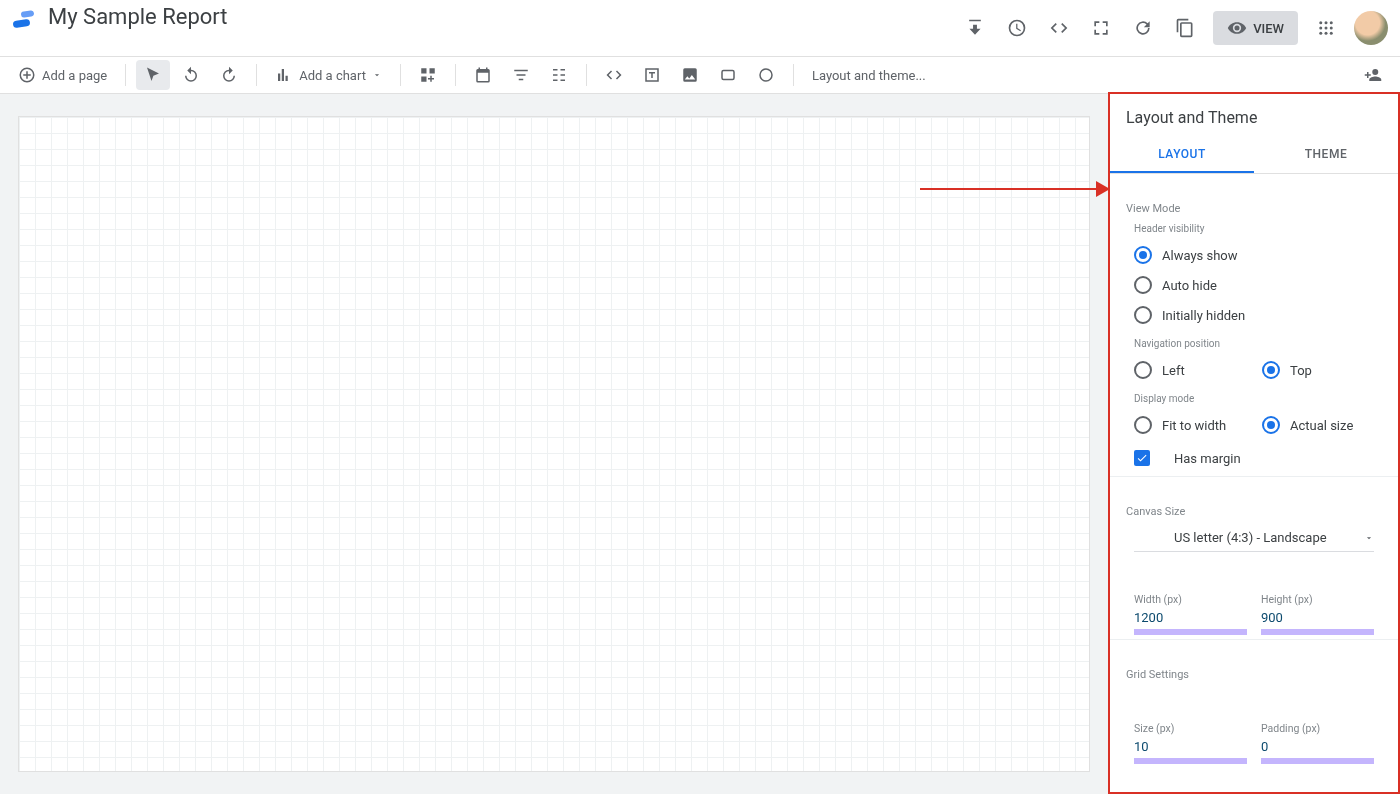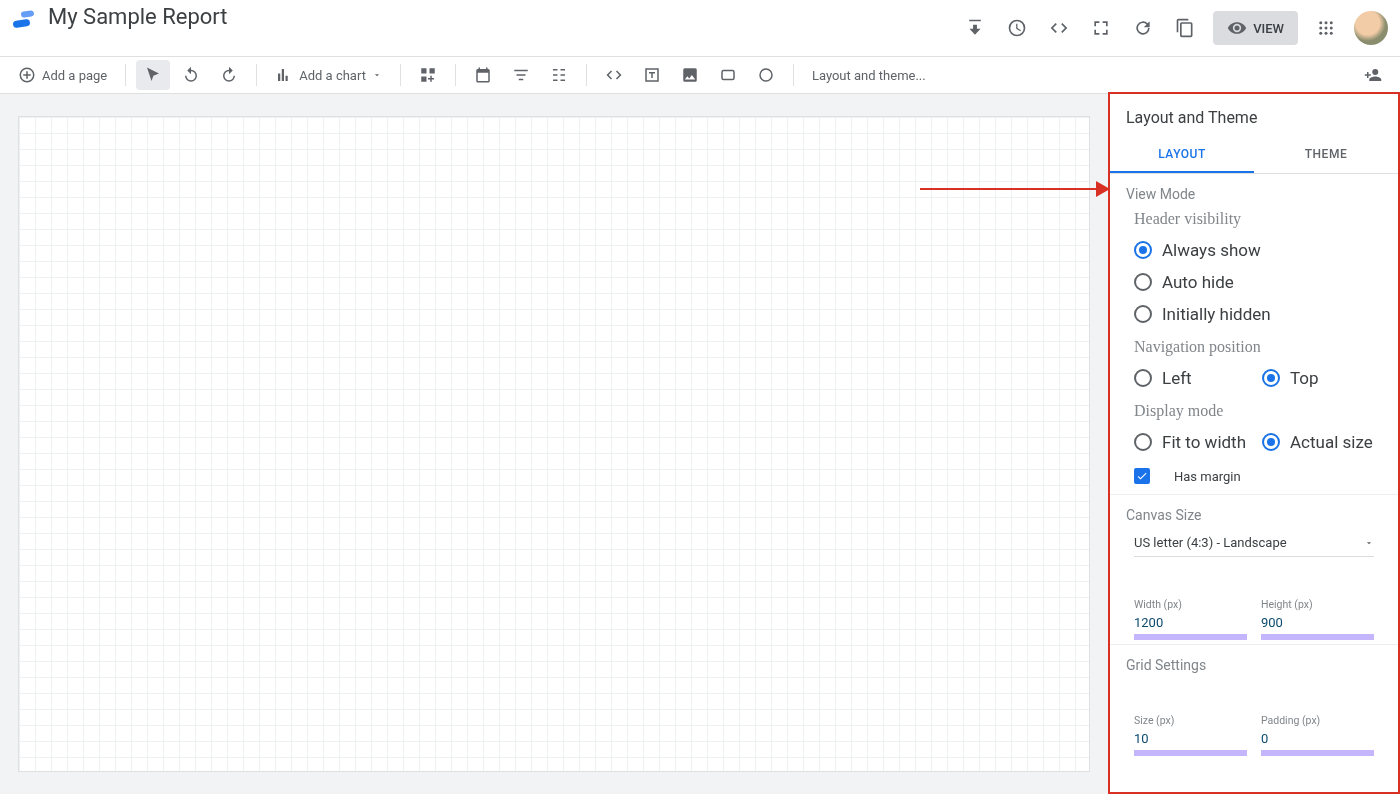--- a/index.html
+++ b/index.html
@@ -55,33 +55,33 @@
     background:#fff; display:flex; flex-direction:column; overflow:hidden;
     margin-top:-2px;
   }
   .panel-title { font-size:16px; padding: 14px 16px 10px; color:#3c4043;}
   .panel-tabs { display:flex; border-bottom:1px solid #e0e0e0;}
   .panel-tab { flex:1; text-align:center; font-size:12px; letter-spacing:.5px; padding:10px 0; color:#5f6368; font-weight:500; cursor:pointer; border-bottom:2px solid transparent;}
   .panel-tab.active { color:#1a73e8; border-bottom-color:#1a73e8;}
   .panel-body { flex:1; overflow-y:auto; padding: 0 0 12px 0;}
   .section { padding: 12px 16px 4px; border-bottom:1px solid #eceff1;}
   .section:last-child{border-bottom:none;}
-  .sec-title { font-size:14px; color:#80868b; margin-bottom:6px;}
-  .sub-title { font-size:16px; color:#80868b; margin: 8px 0 6px 8px; font-family: Liberation Serif, serif;}
-  .radio-row { display:flex; align-items:center; gap:10px; padding:6px 0 6px 8px; font-size:17px; color:#3c4043; cursor:pointer;}
+  .sec-title { font-size:11px; color:#80868b; margin-bottom:6px;margin-top:16px;}
+  .sub-title { font-size:10px; color:#80868b; margin: 8px 0 6px 8px;}
+  .radio-row { display:flex; align-items:center; gap:10px; padding:6px 0 6px 8px; font-size:13px; color:#3c4043; cursor:pointer;}
   .radio { width:18px;height:18px;border:2px solid #5f6368;border-radius:50%; display:flex;align-items:center;justify-content:center;}
   .radio.checked{border-color:#1a73e8;}
   .radio.checked::after{content:"";width:8px;height:8px;border-radius:50%;background:#1a73e8;}
   .radio-cols{display:flex;}
   .radio-cols .radio-row{flex:1;}
   .check-row{display:flex;align-items:center;gap:24px;padding:10px 0 6px 8px;font-size:13px;color:#3c4043;cursor:pointer;}
   .checkbox{width:16px;height:16px;background:#1a73e8;border-radius:2px;display:flex;align-items:center;justify-content:center;}
   .checkbox svg{width:12px;height:12px;fill:#fff;}
   .select-row{margin:6px 8px 10px;border-bottom:1px solid #dadce0;display:flex;align-items:center;padding:6px 0;cursor:pointer;}
-  .select-row .sel-text{font-size:13px;color:#3c4043;flex:1;}
+  .select-row .sel-text{font-size:13px;color:#3c4043;flex:1;margin-left:40px;}
   .select-row svg{width:10px;height:10px;fill:#5f6368;}
   .num-cols{display:flex;gap:14px;padding:0 8px;margin-top:41px;}
   .num-field{flex:1;}
   .num-label{font-size:10.5px;color:#80868b;}
   .num-value{font-size:13px;color:#0c4a6e;padding:4px 0;border-bottom:6px solid #c4b5fd;}
   
   .arrow { position:absolute; top:184px; left:920px; width:188px; height:10px; pointer-events:none; }
   .arrow-line{position:absolute; top:4px; left:0; right:8px; height:2px; background:#d93025;}
   .arrow-head{position:absolute; right:-2px; top:-3px; width:0;height:0;border-top:8px solid transparent;border-bottom:8px solid transparent;border-left:14px solid #d93025;}
 </style>

